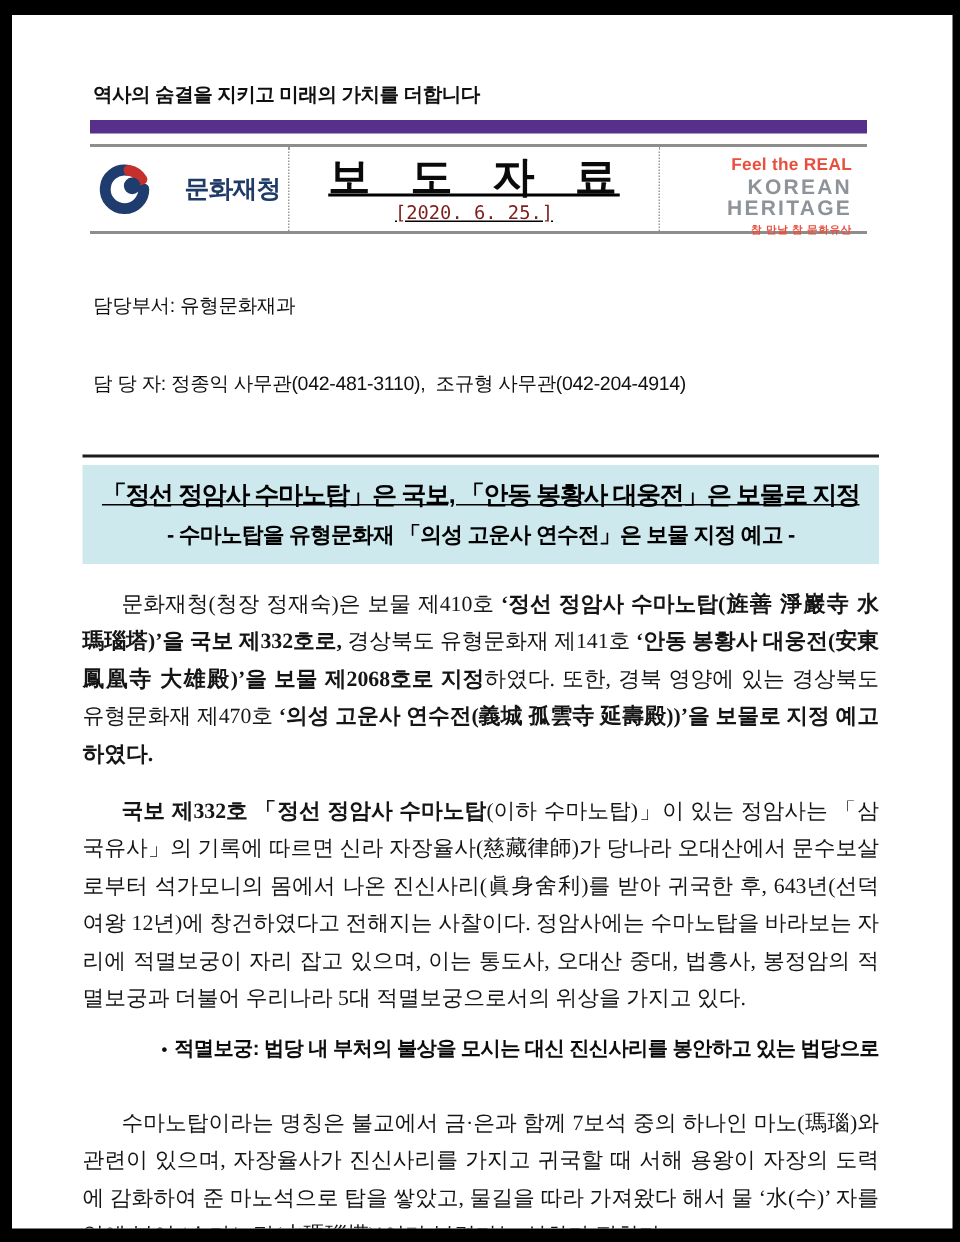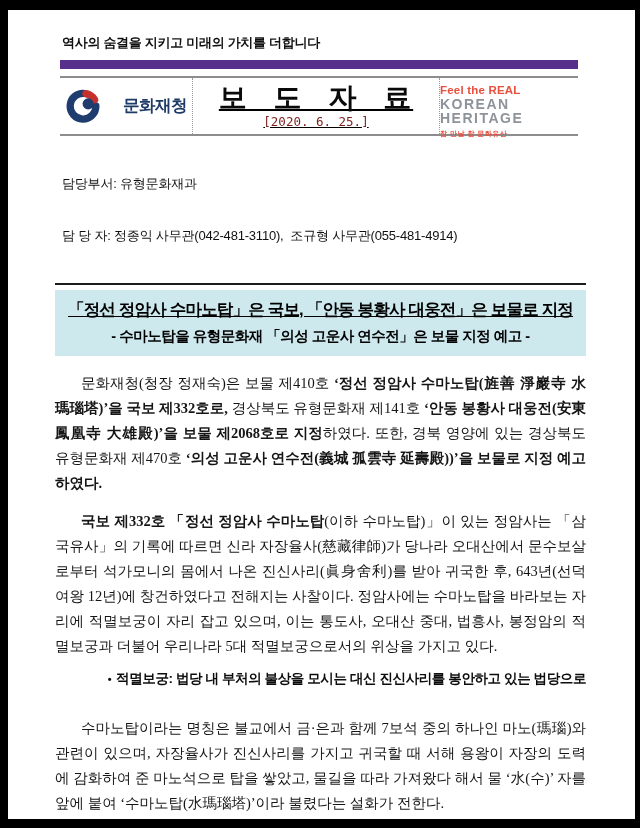--- a/index.html
+++ b/index.html
@@ -1,32 +1,32 @@
 <!DOCTYPE html>
 <html><head>
 <meta charset="utf-8">
 <style>
   * { margin:0; padding:0; box-sizing:border-box; }
   html,body { width:640px; height:828px; }
   body { background:#000; position:relative; font-family:"Liberation Sans", sans-serif; }
   .page { position:absolute; left:8px; top:10px; right:5px; bottom:9px; background:#ffffff; overflow:hidden; }
   .content { padding:0 47px 0 48px; }
 
-  .slogan { margin:24px 0 0 6px; font-size:13px; font-weight:bold; color:#101010; letter-spacing:-0.3px; }
+  .slogan { margin:44px 0 0 6px; font-size:13px; font-weight:bold; color:#101010; letter-spacing:-0.3px; }
   .purple-bar { margin:8px 0 0 4px; width:518px; height:9px; }
 
   .header-box { margin:7px 0 0 4px; width:518px; height:60px; display:flex;
                 border-top:2px solid #8d8d8d; border-bottom:2px solid #8d8d8d; }
   .logo-col { width:132px; display:flex; align-items:center; justify-content:center; gap:22px; }
   .agency-name { font-size:16.5px; font-weight:bold; color:#1e3a66; letter-spacing:-0.5px; }
   .title-col { flex:1; border-left:1px dotted #9a9a9a; border-right:1px dotted #9a9a9a;
                text-align:center; padding-top:5px;text-decoration:underline; }
   .doc-title { font-size:28px; font-weight:bold; color:#0a0a0a; word-spacing:15px; letter-spacing:2px; line-height:30px; }
   .doc-date { font-size:12.5px; font-family:"DejaVu Sans Mono", monospace; color:#7f1d1d; margin-top:1px; }
-  .brand-col { width:138px; text-align:left; padding:6px 10px 0 0; line-height:13px; }
+  .brand-col { width:138px; text-align:right; padding:6px 10px 0 0; line-height:13px; }
   .brand-l1 { font-size:11.5px; font-weight:bold; letter-spacing:0.2px; }
   .brand-l2, .brand-l3 { font-size:14px; font-weight:bold; letter-spacing:1.5px; line-height:14px; }
   .brand-tag { font-size:7px; font-weight:bold; margin-top:2px; letter-spacing:0.5px; }
 
   .contact { margin:8px 0 0 6px; font-size:13px; color:#101010; line-height:16px; white-space:pre-wrap; }
   .contact div { margin-bottom:4px; letter-spacing:-0.2px; }
 
   .sep { width:531px; margin:3px 0 0 -1px; border-top:2px solid #1c1c1c; }
 
   .headline-box { width:531px; margin:5px 0 0 -1px; text-align:center; padding:9px 2px 10px; }
@@ -71,21 +71,21 @@
       <div class="brand-col">
         <div class="brand-l1" style="color: rgb(233, 79, 61);">Feel the REAL</div>
         <div class="brand-l2" style="color: rgb(142, 147, 153);">KOREAN</div>
         <div class="brand-l3" style="color: rgb(142, 147, 153);">HERITAGE</div>
         <div class="brand-tag" style="color: rgb(233, 79, 61);">참 만날 참 문화유산</div>
       </div>
     </div>
 
     <div class="contact">
       <div>담당부서: 유형문화재과</div>
-      <div>담 당 자: 정종익 사무관(042-481-3110),  조규형 사무관(055-481-4914)</div>
+      <div>담 당 자: 정종익 사무관(042-481-3110),  조규형 사무관(042-204-4914)</div>
     </div>
 
     <div class="sep"></div>
 
     <div class="headline-box" style="background: rgb(205, 233, 238);">
       <div class="headline-l1">「정선 정암사 수마노탑」은 국보, 「안동 봉황사 대웅전」은 보물로 지정</div>
       <div class="headline-l2">- 수마노탑을 유형문화재 「의성 고운사 연수전」은 보물 지정 예고 -</div>
     </div>
 
     <div class="body-content">

